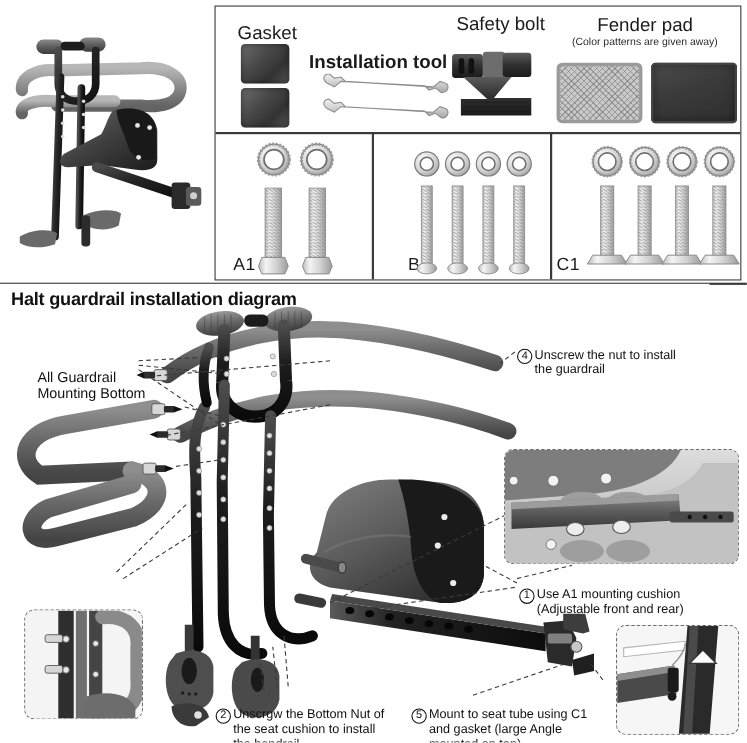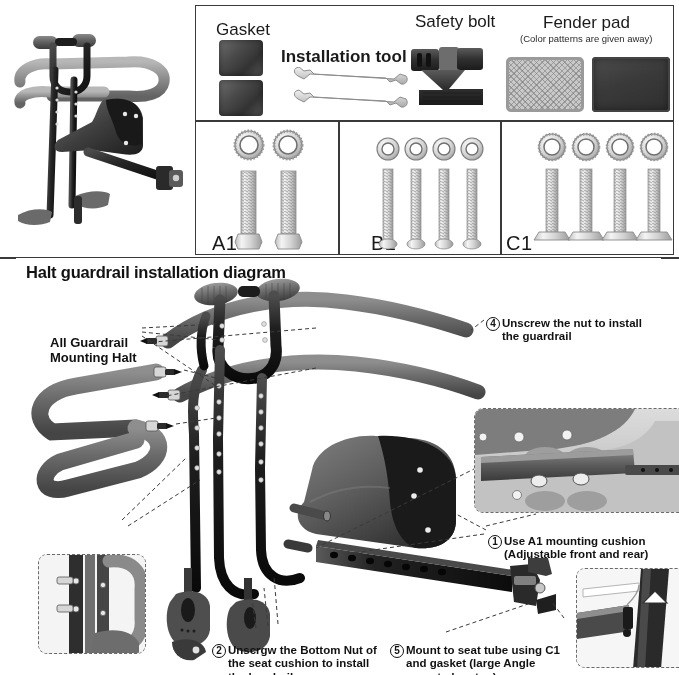--- a/index.html
+++ b/index.html
@@ -27,21 +27,21 @@
   .divider-v1 { position:absolute; left:338px; top:120px; width:1.5px; height:134px; background:#3a3a3a; }
   .divider-v2 { position:absolute; left:500px; top:120px; width:1.5px; height:134px; background:#3a3a3a; }
 
   .lbl { position:absolute; font-family:"Liberation Sans", sans-serif; color:#1a1a1a; white-space:nowrap; }
   .lbl-gasket   { left:216px; top:20px; font-size:17px; }
   .lbl-tool     { left:281px; top:47px; font-size:17px;font-weight:bold; }
   .lbl-safety   { left:415px; top:12px; font-size:17px; }
   .lbl-fender   { left:543px; top:13px; font-size:17px; }
   .lbl-fender-sub { left:520px; top:33px; font-size:9.5px; color:#2a2a2a; }
 
-  .kit-code { position:absolute; font-size:20px; color:#1a1a1a; letter-spacing:.5px; }
+  .kit-code { position:absolute; font-size:16px; color:#1a1a1a; letter-spacing:.5px; }
   .code-a1 { left:212px; top:232px; }
   .code-b1 { left:354px; top:232px;margin-left:17px; }
   .code-c1 { left:506px; top:232px; }
 
   
   .gasket {
     position:absolute; width:44px; height:36px; border-radius:4px;
     background:linear-gradient(135deg,#6f6f6f 0%,#4a4a4a 38%,#333 70%,#555 100%);
     box-shadow:inset 0 0 6px rgba(0,0,0,.5);
   }
@@ -58,27 +58,27 @@
       repeating-linear-gradient(-45deg, rgba(120,120,120,.55) 0 1px, transparent 1px 4px);
   }
   .fender-dark {
     position:absolute; left:592px; top:57px; width:78px; height:55px;
     border-radius:4px;
     background:linear-gradient(160deg,#4d4d4d 0%,#3a3a3a 45%,#2e2e2e 100%);
     box-shadow:inset 0 0 0 2px #444, inset 0 0 10px rgba(0,0,0,.6);
   }
 
   
-  .lower-section { position:absolute; left:16px; top:258px; width:645px; height:417px; background:#fff; }
+  .lower-section { position:absolute; left:0; top:258px; width:645px; height:417px; background:#fff; }
   .diagram-title {
     position:absolute; left:10px; top:5px;
     font-size:16.5px; font-weight:bold; color:#111; letter-spacing:-.2px;
   }
 
-  .note { position:absolute; font-size:11.5px; line-height:13.5px; color:#111; white-space:pre-line;font-weight:bold; }
+  .note { position:absolute; font-size:11.5px; line-height:13.5px; color:#111; white-space:pre-line; }
   .note .num {
     display:inline-block; width:14px; height:14px; line-height:12.5px; text-align:center;
     border:1px solid #111; border-radius:50%; font-size:10px; margin-right:2px;
     vertical-align:top;
   }
   .note-body { display:inline-block; vertical-align:top; }
 
   .note-guardrail-holes { left:34px; top:62px; font-size:13px; line-height:15px; }
   .note-4  { left:470px; top:45px; }
   .note-3  { left:12px; top:262px; }
@@ -634,21 +634,21 @@
         <g fill="#1a1a1a">
           <rect x="46" y="38" width="10" height="22" rx="2"></rect>
           <circle cx="50" cy="64" r="4"></circle>
         </g>
         <path d="M78,22 L90,34 L66,34 Z" fill="#ffffff" stroke="#333" stroke-width="1.2"></path>
       </svg>
     </div>
 
     <div class="note note-guardrail-holes">
       <span class="note-body">All Guardrail
-Mounting Halt</span>
+Mounting Bottom</span>
     </div>
 
     <div class="note note-4">
       <span class="num">4</span><span class="note-body">Unscrew the nut to install
 the guardrail</span>
     </div>
 
 
     <div class="note note-1">
       <span class="num">1</span><span class="note-body">Use A1 mounting cushion

